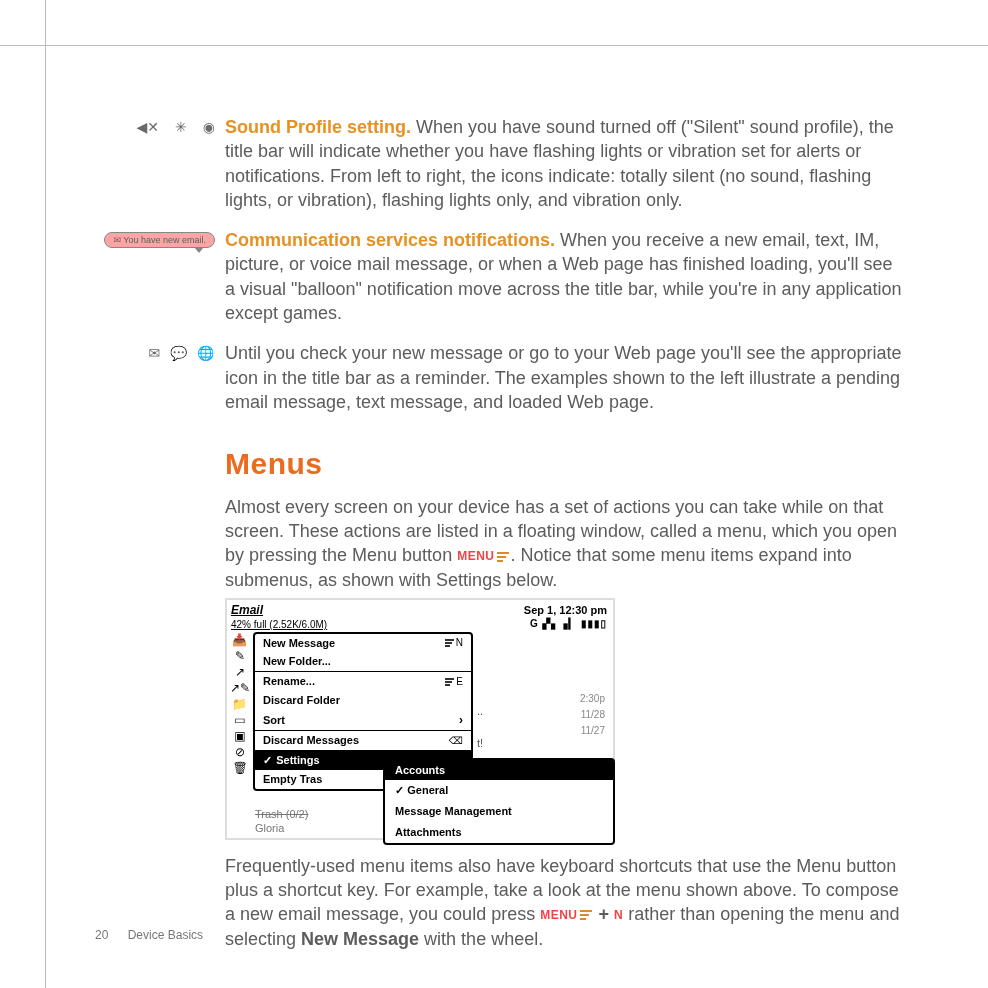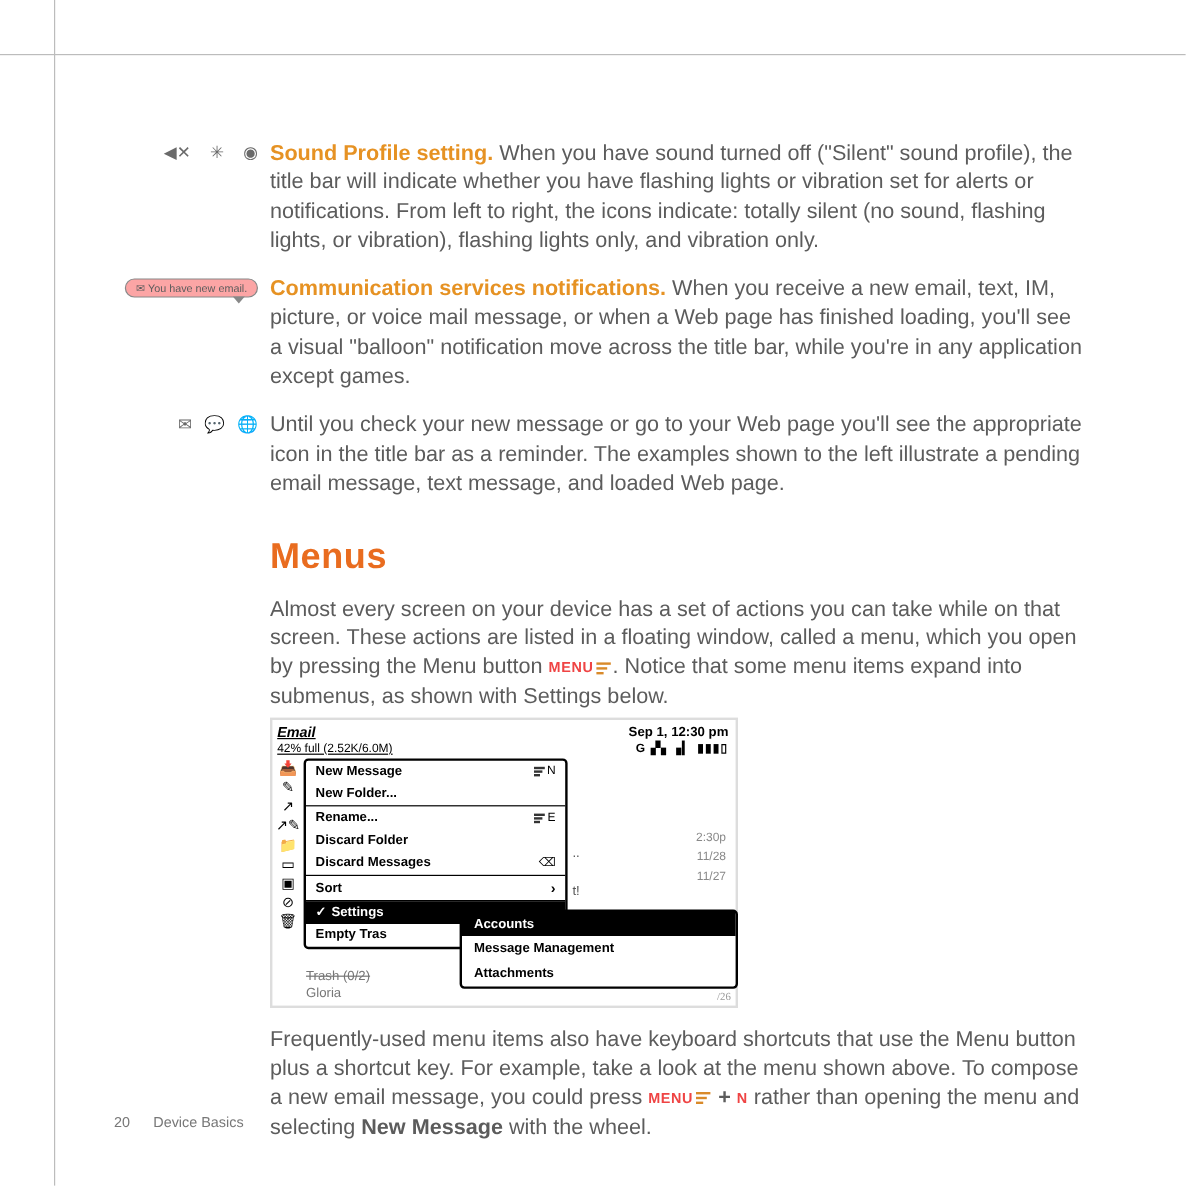--- a/index.html
+++ b/index.html
@@ -80,21 +80,21 @@
     background: #fff;
     font-family: Verdana, sans-serif;
     font-size: 11px;
     color: #000;
     margin-top: 6px;
     margin-bottom: 14px;
     user-select: none;
   }
   .shot-titlebar {
     display: flex;
-    align-items: flex-end;
+    align-items: center;
     padding: 2px 6px 0 4px;
     font-weight: bold;
     gap: 20px;
   }
   .shot-titlebar .left { flex:1; }
   .shot-titlebar .app { font-style: italic; font-weight: bold; text-decoration: underline; font-size:12px; }
   .shot-titlebar .sub { font-size: 10px; text-decoration: underline; font-weight: normal; }
   .shot-titlebar .right { text-align: right; font-size: 11px; font-weight: bold; }
   .signal-row { font-size:10px; letter-spacing:1px; }
 
@@ -332,39 +332,40 @@
               <span class="shortcut">
                   <span class="mini-menu">
                     <i></i>
                   </span>
                   <span>E</span>
                 </span>
             </div>
             <div class="m-item no-border">
               <span>Discard Folder</span>
             </div>
+            <div class="m-item" style="justify-content:space-between">
+              <span>Sort</span>
+              <span class="arrow-right">›</span>
+            </div>
             <div class="m-item">
               <span>Discard Messages</span>
               <span class="shortcut">⌫</span>
             </div>
-            <div class="m-item" style="justify-content:space-between">
-              <span>Sort</span>
-              <span class="arrow-right">›</span>
-            </div>
             <div class="m-settings">
               <span>✓</span>
               <span>Settings</span>
             </div>
             <div class="m-last">
               <span>Empty Tras</span>
             </div>
           </div>
 
           <div class="submenu">
             <div class="s-item sel">Accounts</div>
+            <div class="s-item chk">General</div>
             <div class="s-item">Message Management</div>
             <div class="s-item">Attachments</div>
           </div>
 
           <div class="trash-area">
             <div class="t1">Trash (0/2)</div>
             <div>Gloria</div>
           </div>
 
           <div class="bottom-date">/26</div>

